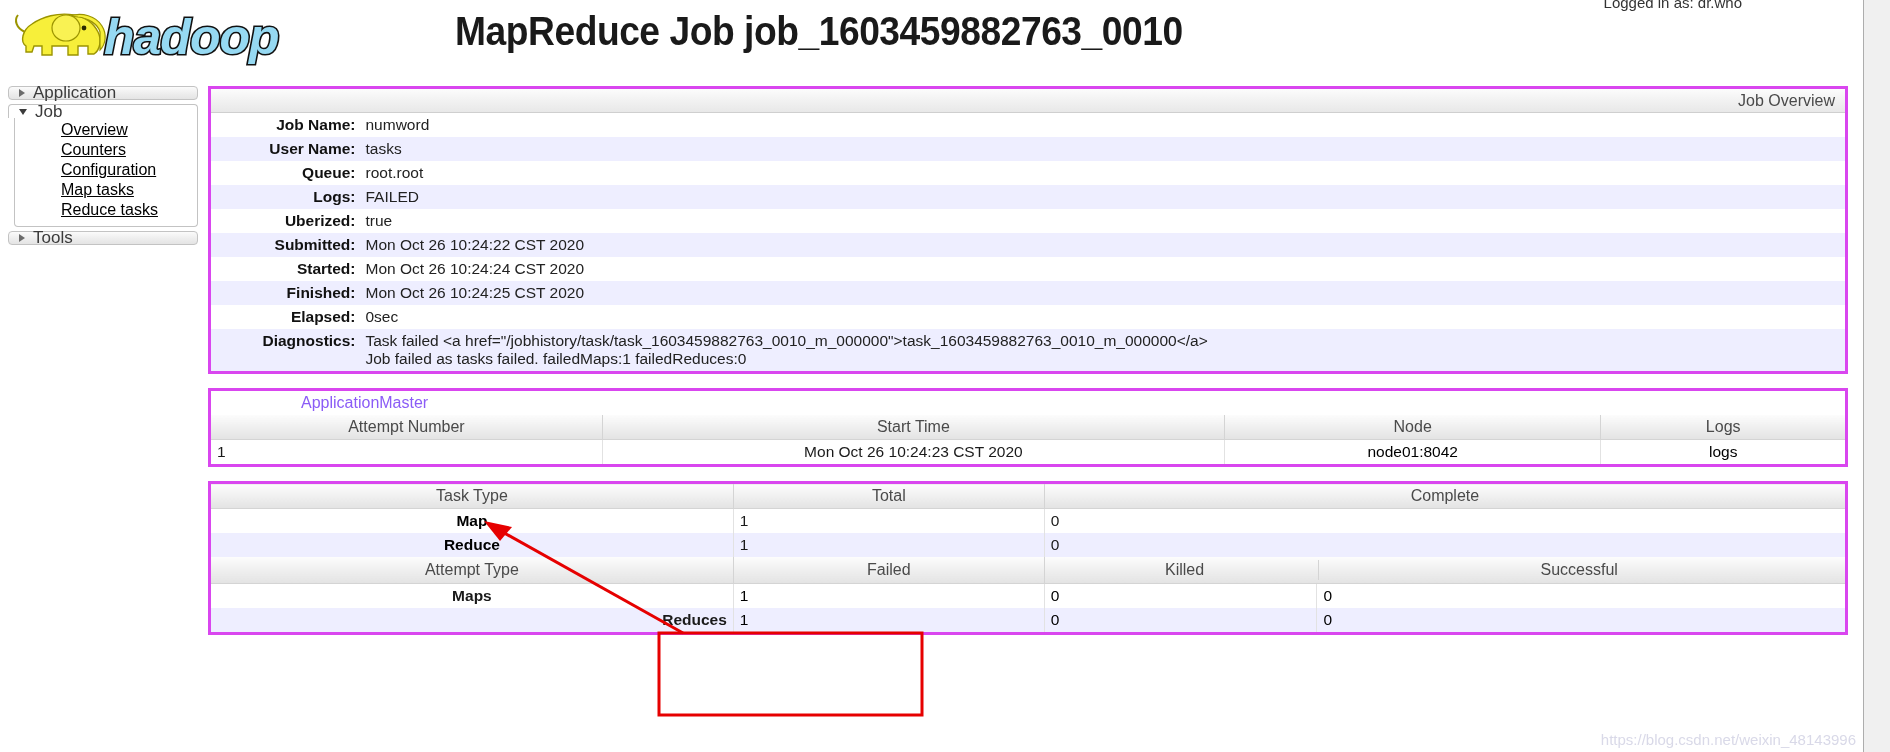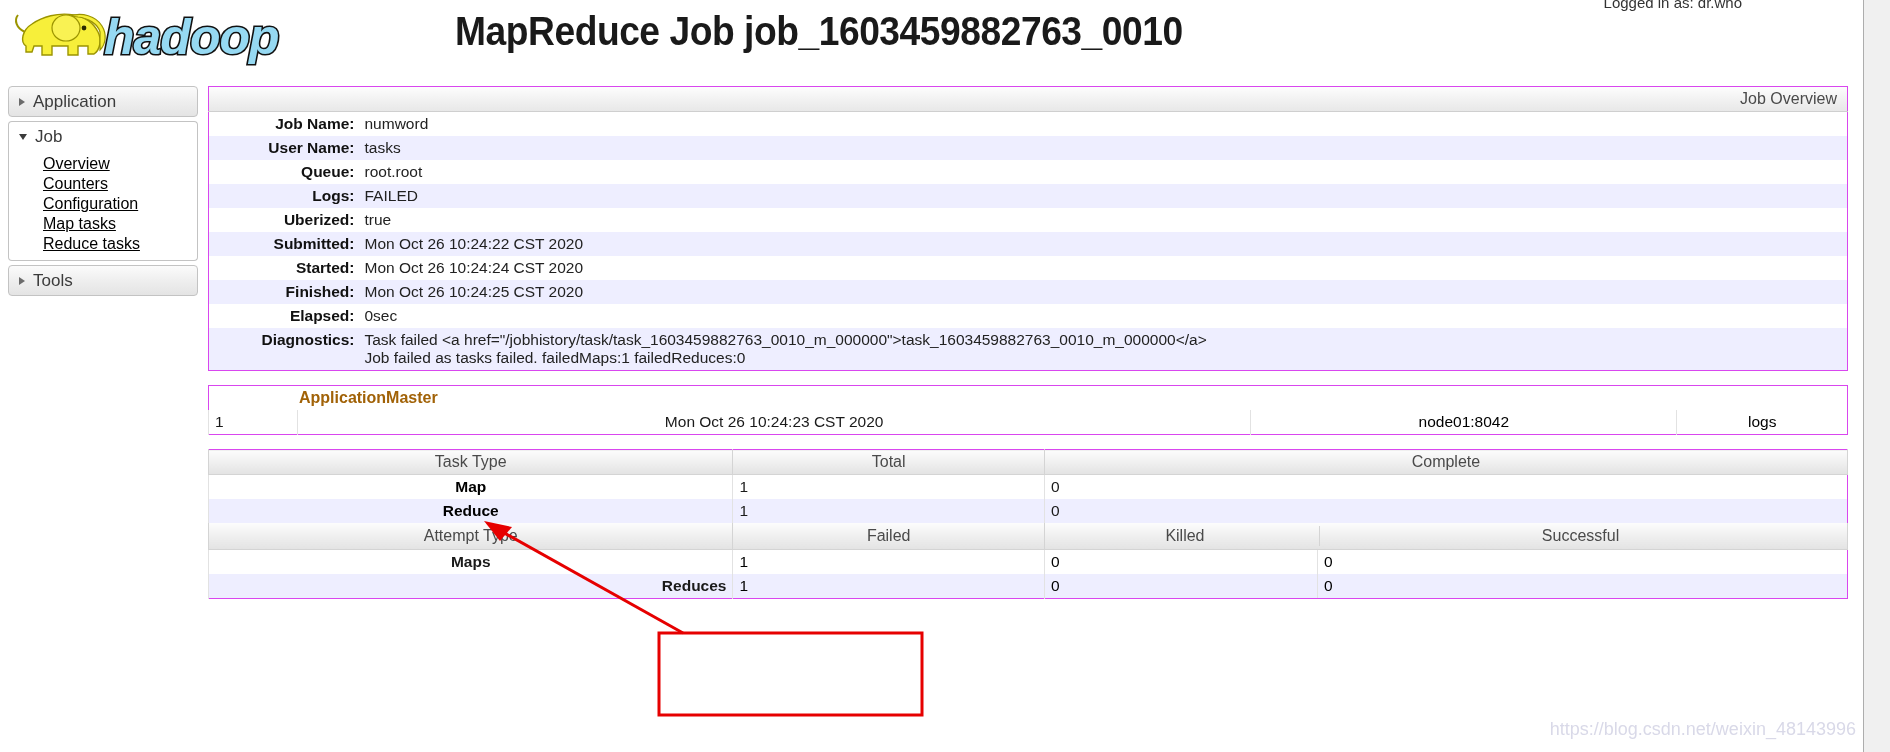--- a/index.html
+++ b/index.html
@@ -71,21 +71,21 @@
     position: absolute;
     left: 8px; top: 14px;
     width: 190px;
   }
   .nav-section {
     margin-bottom: 4px;
   }
   .nav-head {
     display: flex;
     align-items: center;
-    height: 31px;
+    height: 14px;
     padding-left: 10px;
     font-size: 17px;
     color: #3b3b3b;
     border: 1px solid #c3c3c3;
     border-radius: 4px;
     background: linear-gradient(to bottom, #fbfbfb 0%, #eeeeee 52%, #e4e4e4 100%);
   }
   .nav-head.open {
     background: #ffffff;
     border-bottom-left-radius: 0;
@@ -107,21 +107,22 @@
     border-top: 6px solid #3b3b3b;
     border-left: 4px solid transparent;
     border-right: 4px solid transparent;
   }
   .nav-sub {
     border: 1px solid #c3c3c3;
     border-top: none;
     border-bottom-left-radius: 4px;
     border-bottom-right-radius: 4px;
     background: #fff;
-    padding: 2px 0 6px 0;
+    padding: 2px 0 6px 12px;
+    margin-left: 6px;
   }
   .nav-link {
     display: block;
     padding: 0 0 0 34px;
     font-size: 16px;
     line-height: 20px;
     color: #000;
     text-decoration: underline;
     cursor: pointer;
     white-space: nowrap;
@@ -129,21 +130,21 @@
 
   
   .main {
     position: absolute;
     left: 208px; top: 14px;
     width: 1640px;
   }
   table.ht {
     width: 100%;
     border-collapse: collapse;
-    border: 1px solid #d946ef;
+    border: 3px solid #d946ef;
     font-size: 15px;
     background: #fff;
     margin-bottom: 14px;
   }
   .caption-bar {
     background: linear-gradient(to bottom, #fdfdfd 0%, #f2f2f2 50%, #e8e8e8 100%);
     border-bottom: 1px solid #cfcfcf;
     height: 25px;
   }
   .caption-bar td {
@@ -185,45 +186,45 @@
   }
   td.cell {
     border-left: 1px solid #e2e2e2;
     padding: 3px 6px;
     font-size: 15.5px;
     color: #1a1a1a;
   }
   td.cell.left   { text-align: left; }
   td.cell.center { text-align: center; }
   .am-title {
-    font-weight: bold;
+    font-weight: normal;
     font-size: 16px;
-    color: #a16207;
+    color: #8b5cf6;
     padding: 3px 6px 3px 90px;
     text-align: left;
     background: #fff;
     border: none;
   }
   a.lnk {
     color: #000;
     cursor: pointer;
   }
   a.lnk.b { font-weight: bold; }
 
   
   .overlay {
     position: absolute;
     left: 0; top: 0;
     width: 1890px; height: 752px;
     pointer-events: none;
   }
   .watermark {
     position: absolute;
-    right: 34px; bottom: 12px;
-    font-size: 18px;
+    right: 34px; bottom: 4px;
+    font-size: 15px;
     color: #d9d9e8;
     white-space: nowrap;
   }
 </style>
 </head>
 <body>
 
 <div id="page">
 
   <div class="topbar">
@@ -339,20 +340,26 @@
           </td>
         </tr>
       </tbody>
         </table>
 
       <table class="ht">
         <tbody>
             <tr>
           <td class="am-title" colspan="4">ApplicationMaster</td>
         </tr>
+        <tr>
+          <th class="colhead" style="width:24%">Attempt Number</th>
+          <th class="colhead" style="width:38%">Start Time</th>
+          <th class="colhead" style="width:23%">Node</th>
+          <th class="colhead" style="width:15%">Logs</th>
+        </tr>
         <tr class="odd">
           <td class="cell left">1</td>
           <td class="cell center">Mon Oct 26 10:24:23 CST 2020</td>
           <td class="cell center">
             <a class="lnk">node01:8042</a>
           </td>
           <td class="cell center">
             <a class="lnk">logs</a>
           </td>
         </tr>

